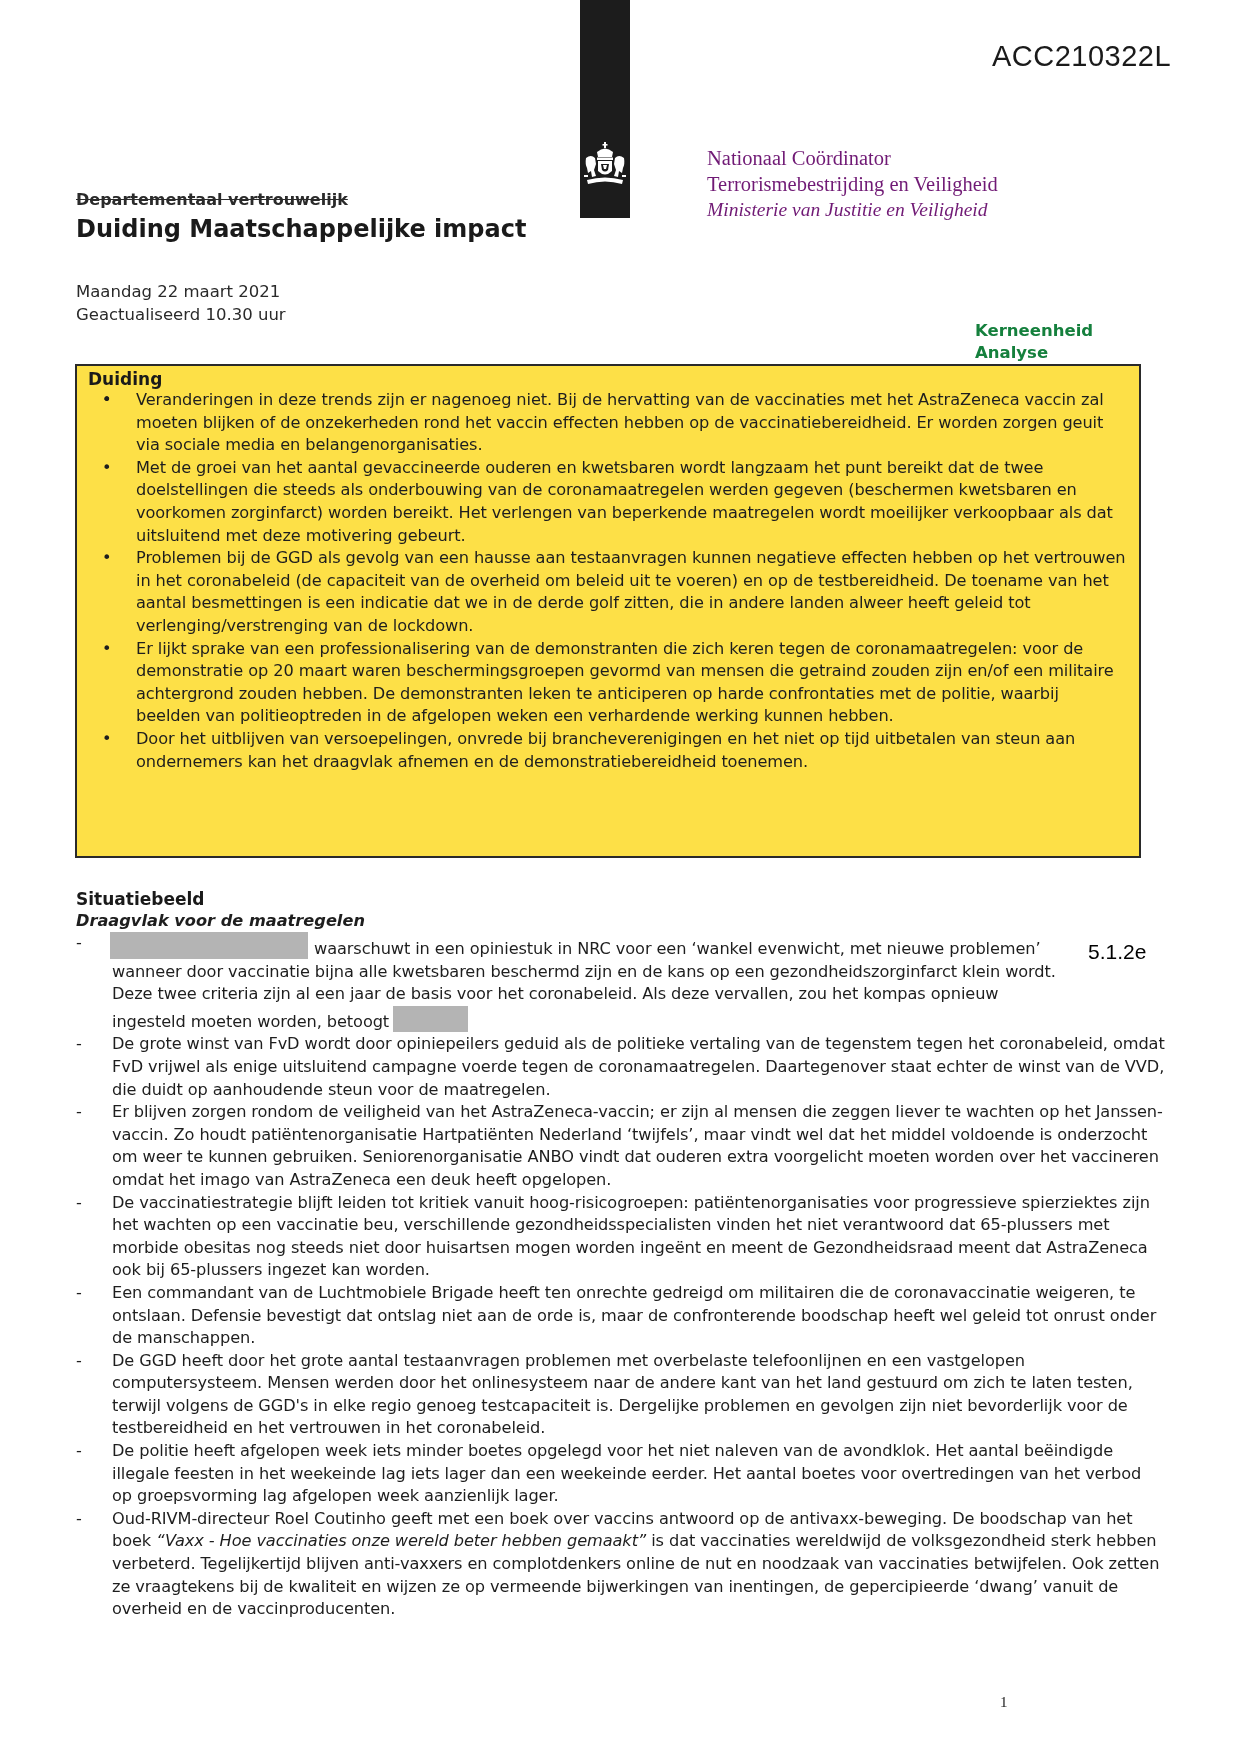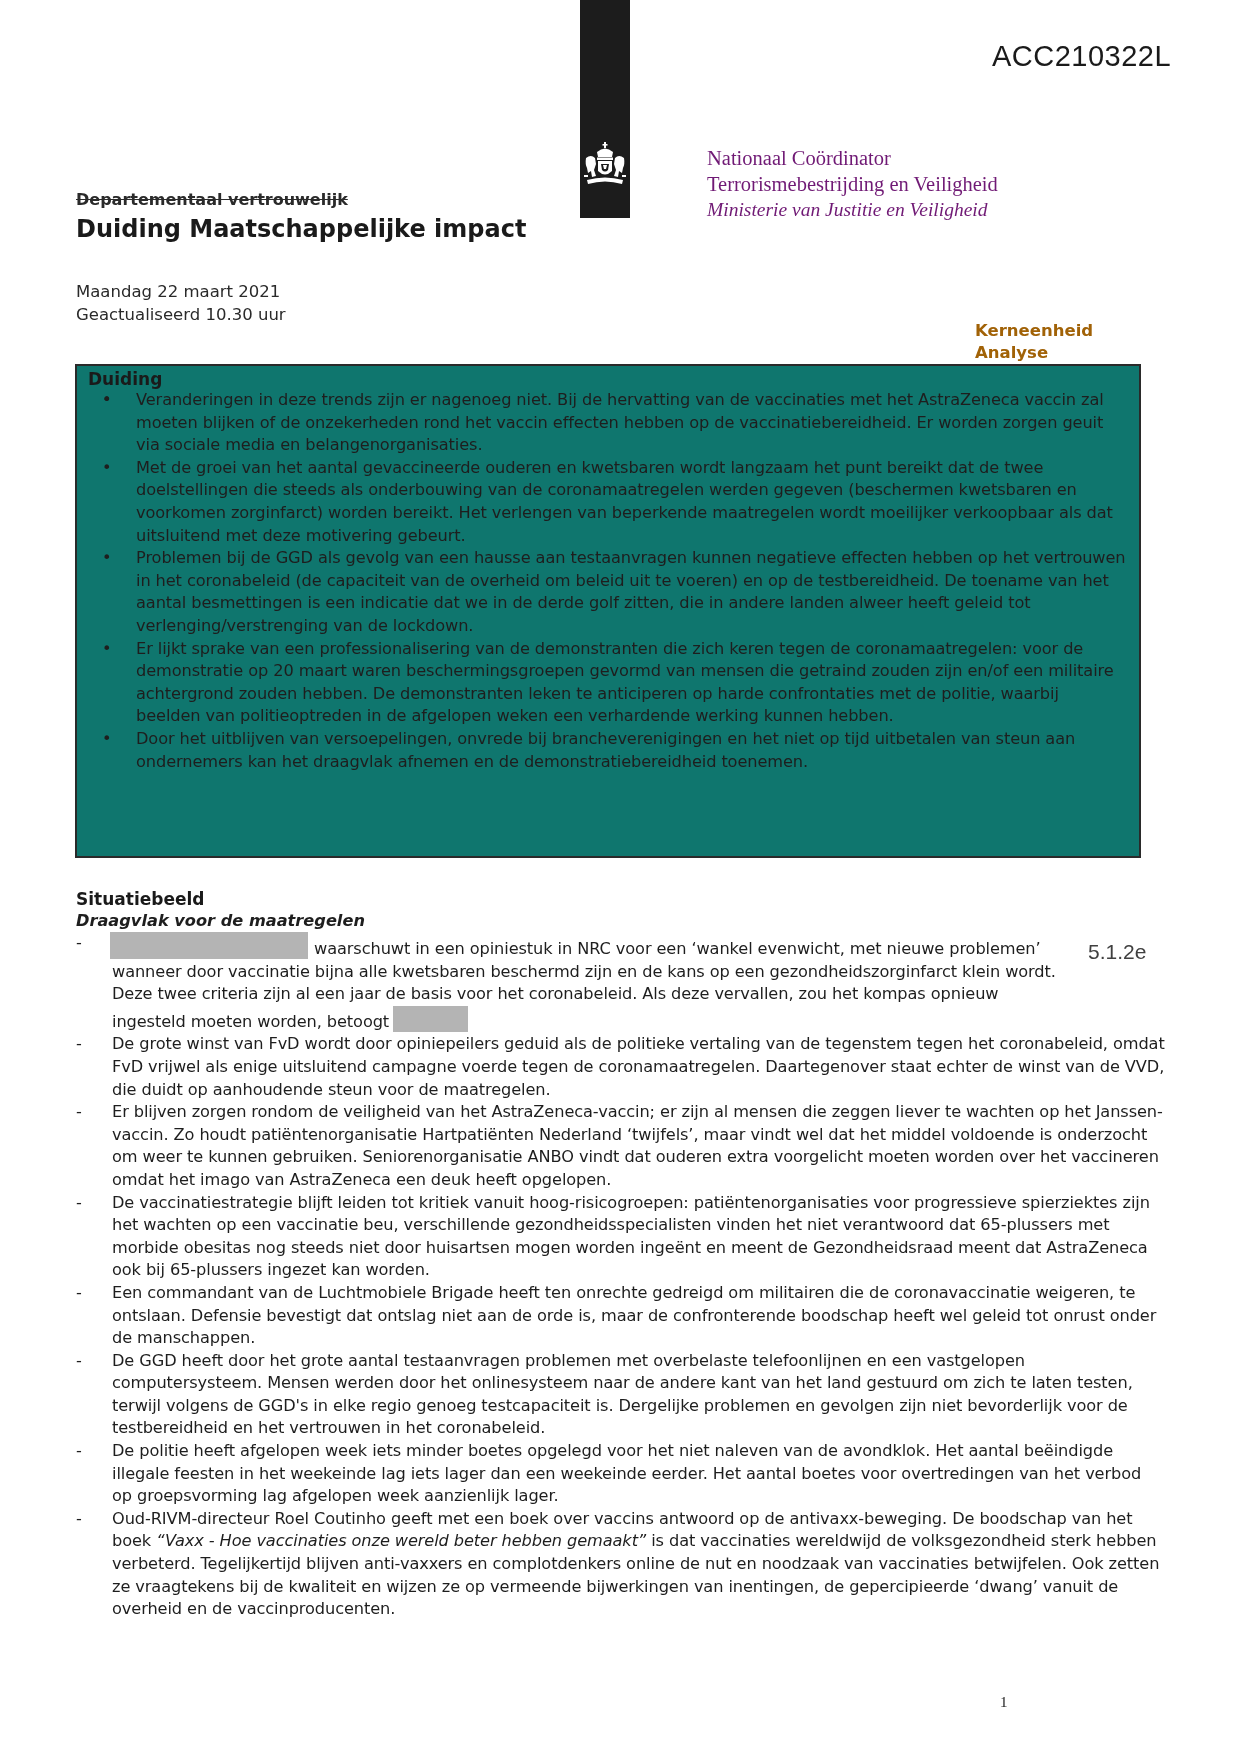--- a/index.html
+++ b/index.html
@@ -9,40 +9,40 @@
   }
   .abs { position: absolute; }
   #doc-code { left: 992px; top: 40px; font-family: "Liberation Sans", sans-serif; font-size: 29px; color: #1a1a1a; letter-spacing: 0.5px; }
   #logo-bar { left: 580px; top: 0; width: 50px; height: 218px; background: #1c1c1c; }
   #crest { position: absolute; left: 3px; top: 140px; width: 44px; height: 52px; }
   #org { left: 707px; top: 145px; font-family: Liberation Serif, serif; font-size: 20.5px; line-height: 26px; color: #701a75; }
   #org .ministry { font-style: italic; font-size: 19.5px; }
   #classification { left: 76px; top: 190px; font-size: 16px; font-weight: bold; text-decoration: line-through; color: #2a2a2a; }
   #title { left: 76px; top: 214px; font-size: 24px; font-weight: bold; line-height: 30px; color: #1a1a1a; margin: 0; }
   #date-block { left: 76px; top: 280px; font-size: 16.5px; line-height: 23px; color: #2a2a2a; }
-  #unit { left: 975px; top: 320px; font-size: 16.5px; font-weight: bold; line-height: 22px; color: #a16207; }
+  #unit { left: 975px; top: 320px; font-size: 16.5px; font-weight: bold; line-height: 22px; color: #15803d; }
   #duiding-box {
     left: 75px; top: 364px; width: 1066px; height: 494px;
-    background: #0f766e; border: 2px solid #2a2a2a; box-sizing: border-box;
+    background: #fde047; border: 2px solid #2a2a2a; box-sizing: border-box;
     padding: 3px 12px 0 11px;
   }
   #duiding-box h2 { margin: 0; font-size: 17px; font-weight: bold; line-height: 20px; color: #1a1a1a; }
   .bullets { list-style: none; margin: 0; padding: 0; }
   .bullets li { position: relative; padding-left: 48px; font-size: 16.2px; line-height: 22.6px; color: #1e1e1e; letter-spacing: -0.1px; }
   .bullets li .dot { position: absolute; left: 14px; top: 0; }
   #situatie { left: 76px; top: 888px; width: 1090px; }
   #situatie h2 { margin: 0; font-size: 17px; font-weight: bold; line-height: 22px; color: #1a1a1a; }
   #situatie h3 { margin: 0; font-size: 16.2px; font-weight: bold; font-style: italic; line-height: 22px; color: #1e1e1e; }
   .dashes { list-style: none; margin: 0; padding: 0; }
   .dashes li { position: relative; padding-left: 36px; font-size: 16.2px; line-height: 22.6px; color: #1e1e1e; letter-spacing: -0.1px; }
   .dashes li .dash { position: absolute; left: 0; top: 0; }
   .redact { display: inline-block; background: #b4b4b4; vertical-align: -5px; }
   .redact.r1 { width: 198px; height: 27px; margin-left: -2px; margin-right: 6px; }
   .redact.r2 { width: 75px; height: 26px; margin-left: 4px; }
-  #marginal { left: 1088px; top: 940px; font-family: "Liberation Sans", sans-serif; font-size: 21px; color: #404040; }
+  #marginal { left: 1088px; top: 940px; font-family: "Liberation Sans", sans-serif; font-size: 21px; color: #000000; }
   #page-num { left: 1000px; top: 1694px; font-family: "Liberation Serif", serif; font-size: 15px; color: #222; }
   em.book { }
 </style>
 </head>
 <body>
 
 <div class="abs" id="doc-code">ACC210322L</div>
 
 <div class="abs" id="logo-bar">
   <svg id="crest" viewBox="0 0 44 52">

